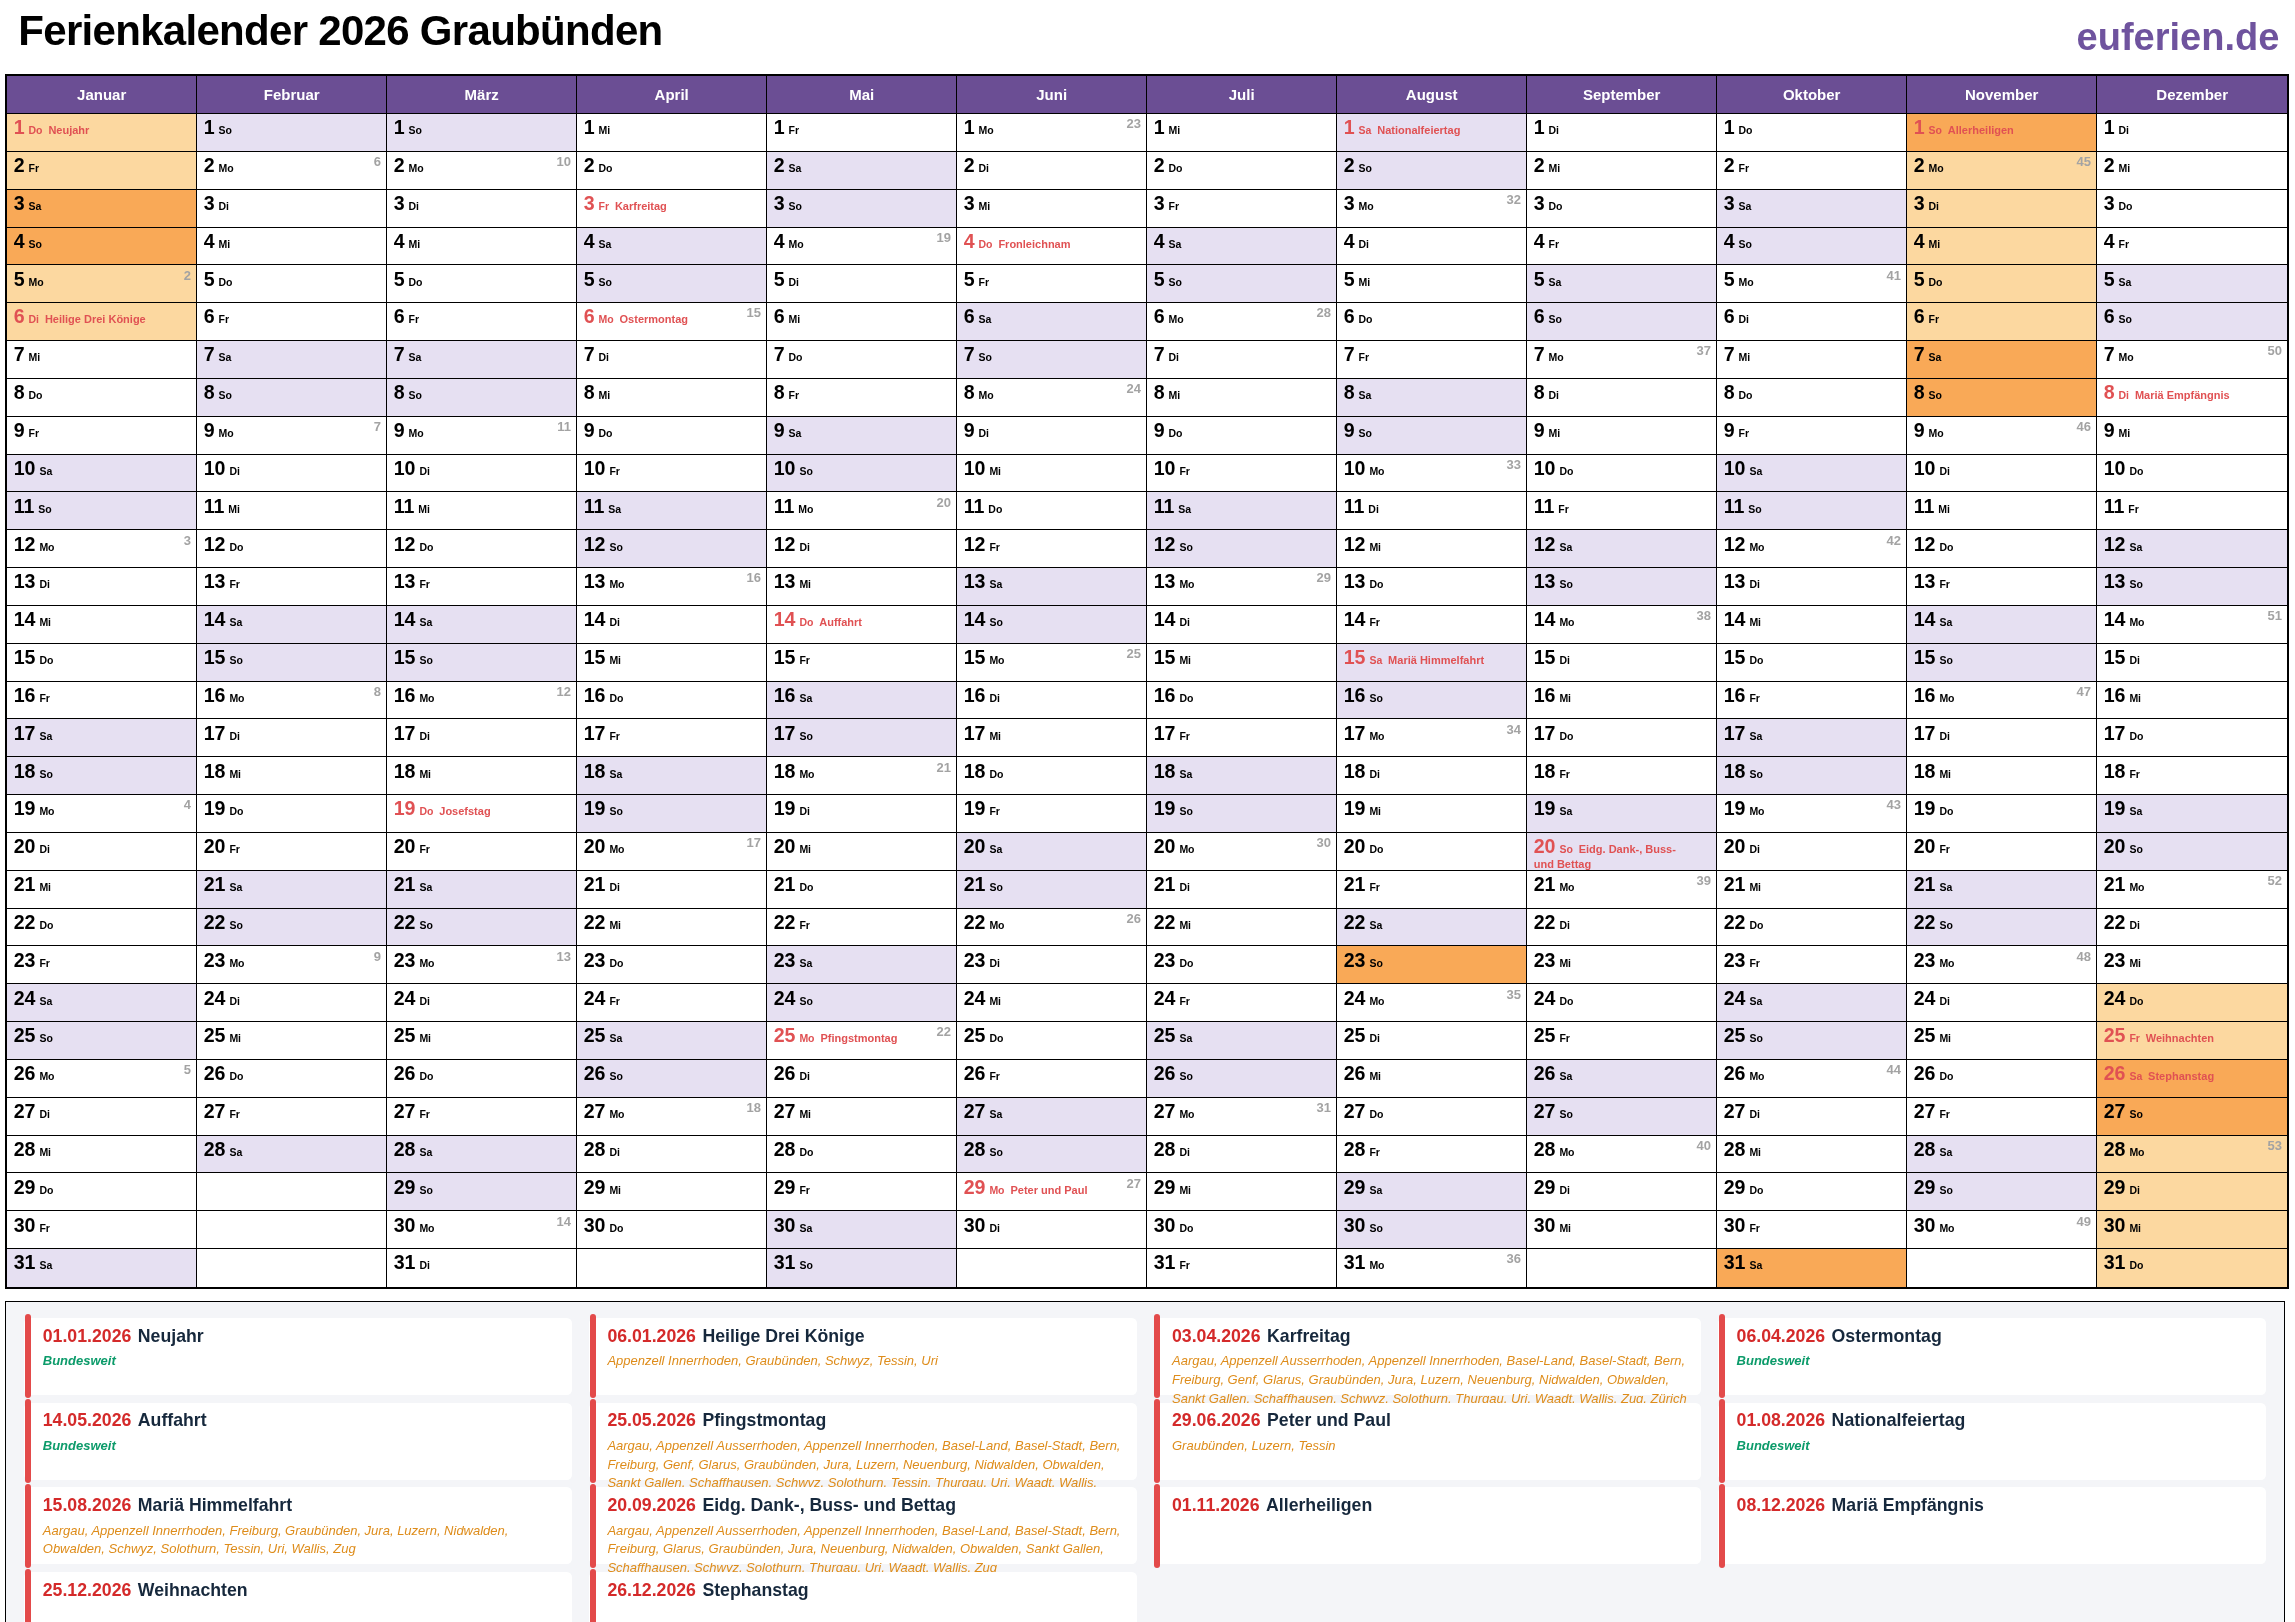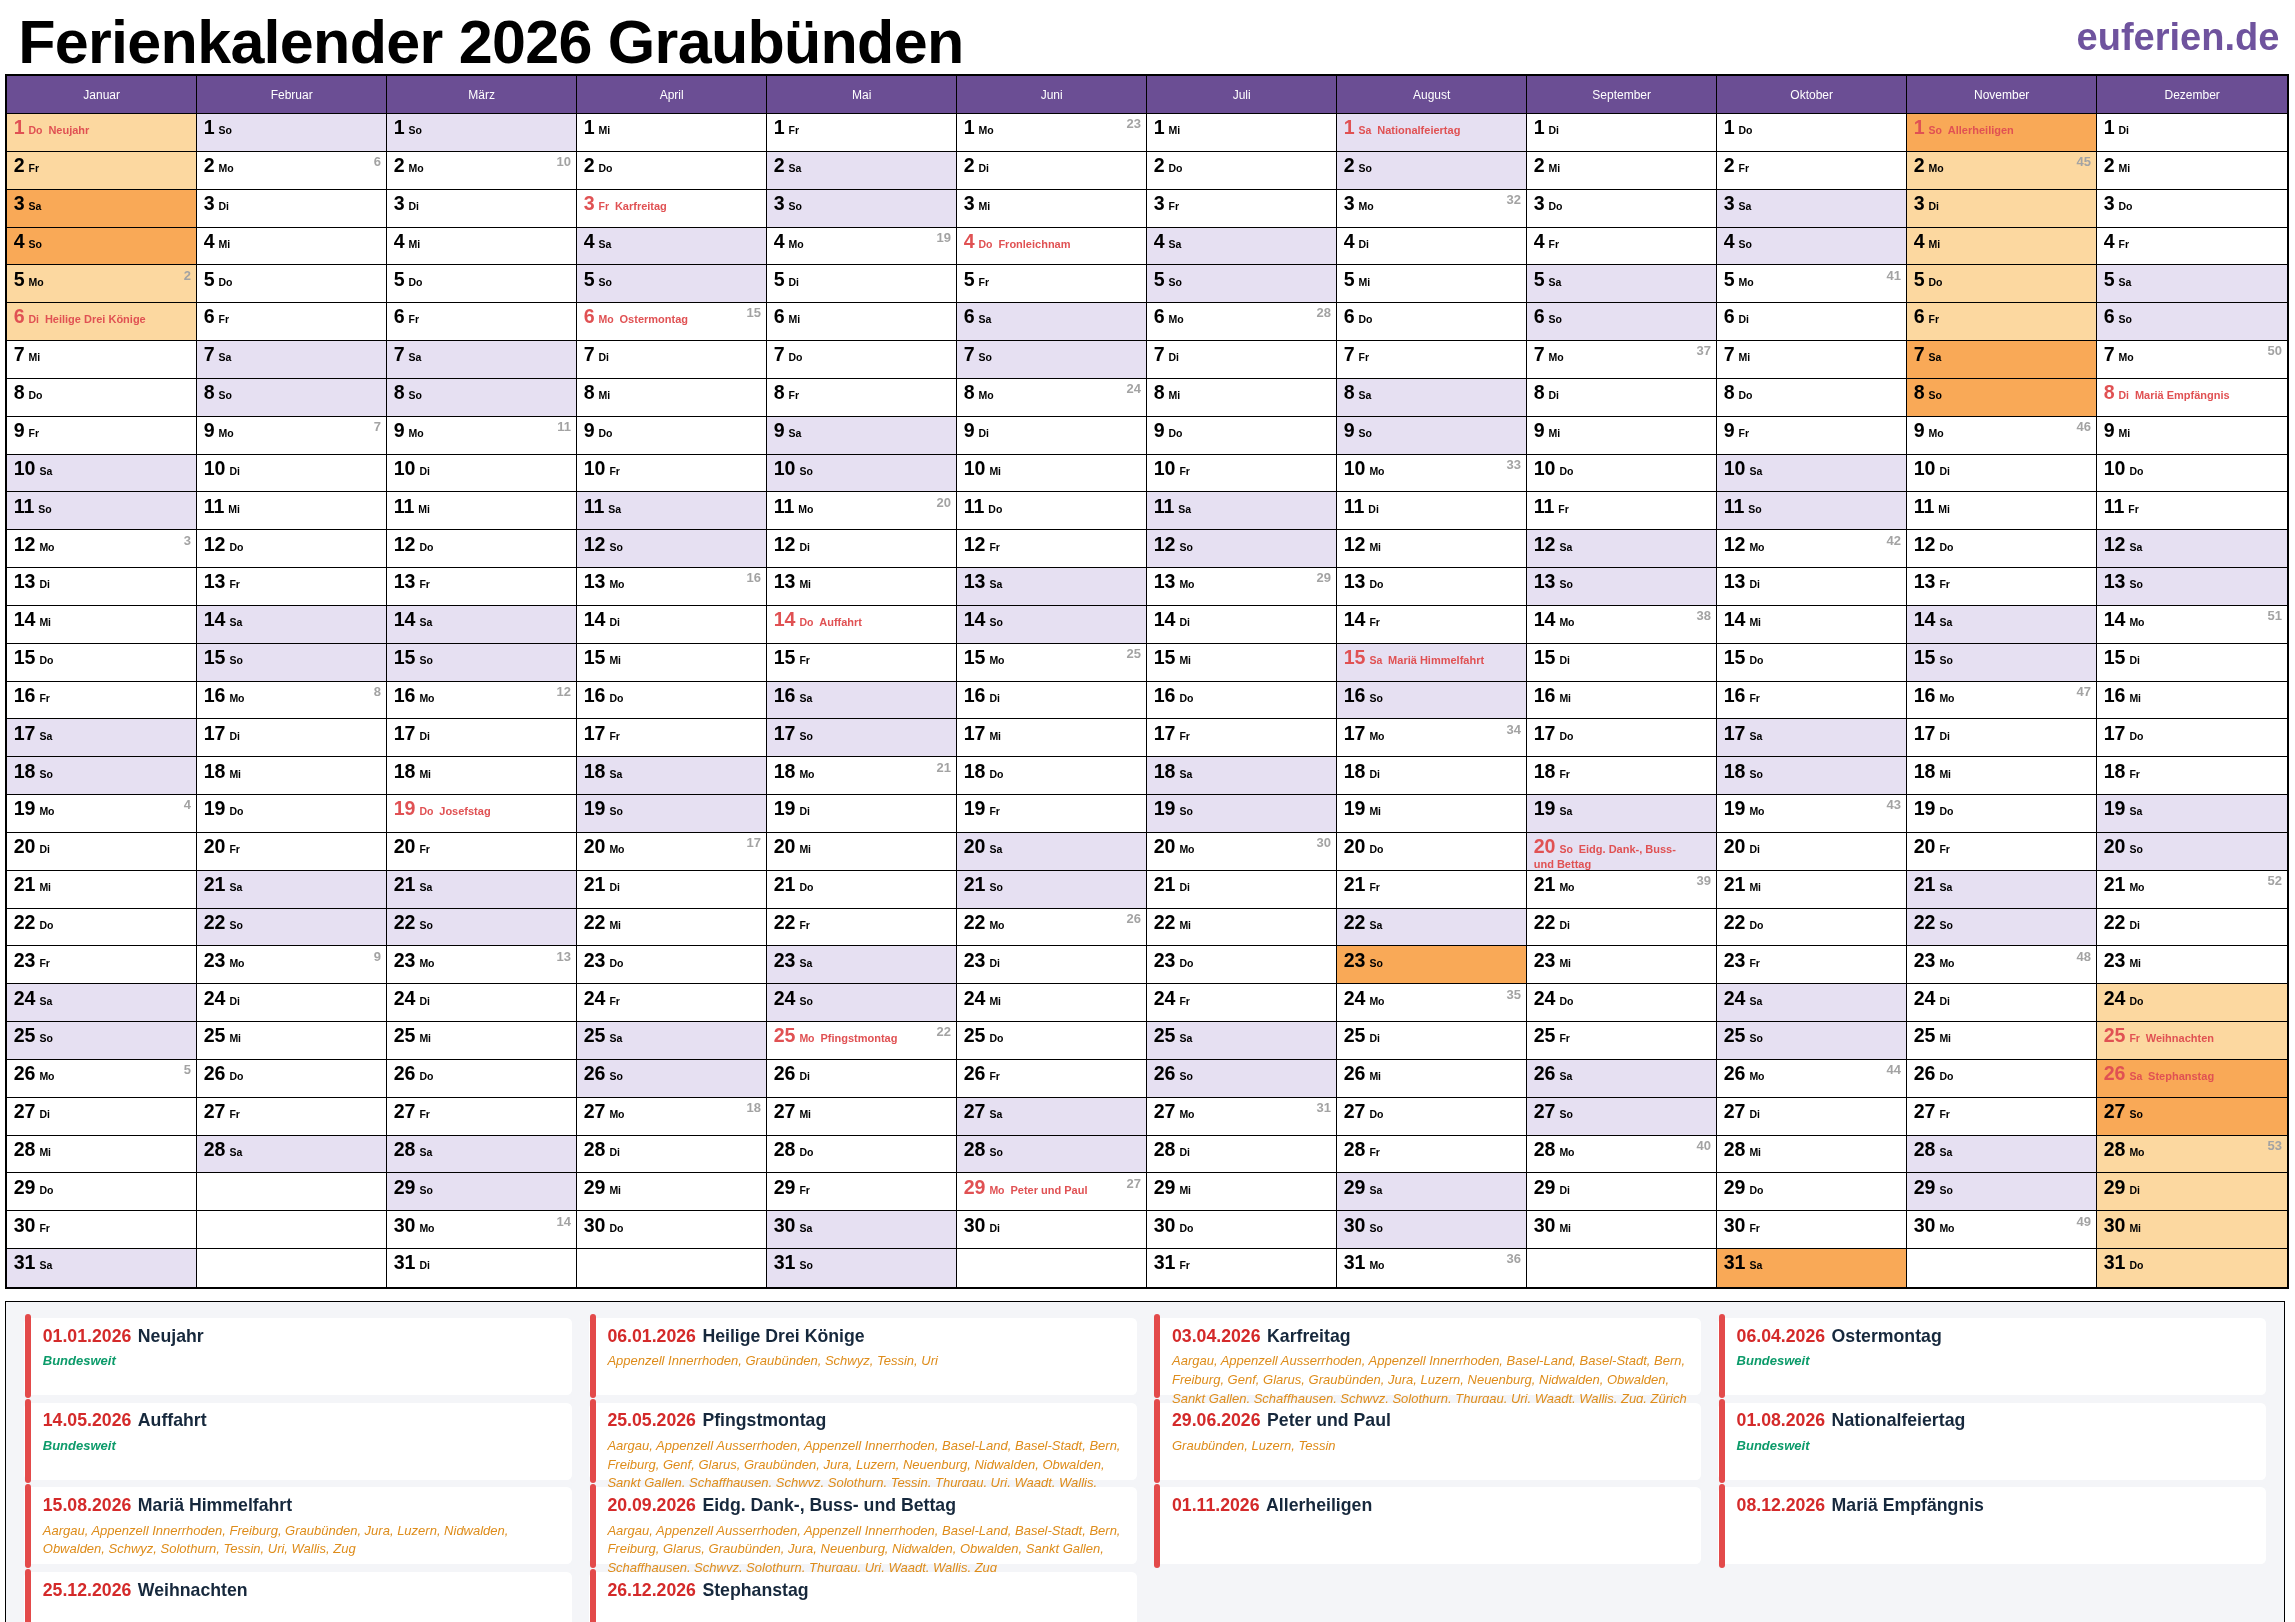--- a/index.html
+++ b/index.html
@@ -1,28 +1,28 @@
 <!DOCTYPE html>
 <html style="font-size:10.5px"><head>
 <meta charset="utf-8">
 <style>
   html,body{margin:0;padding:0}
   body{
     width:2295px;height:1623px;position:relative;overflow:hidden;
     background:#ffffff;font-family:"Liberation Sans",sans-serif;color:#000;
   }
-  .page-title{position:absolute;left:18.3px;top:6.5px;font-size:61px;font-weight:bold;letter-spacing:-0.7px;white-space:nowrap}
+  .page-title{position:absolute;left:18.3px;top:6.5px;font-size:42px;font-weight:bold;letter-spacing:-0.7px;white-space:nowrap}
   .site-logo{position:absolute;right:15.7px;top:15.7px;font-size:38px;font-weight:bold;color:#6F539E;white-space:nowrap}
 
   
   #calendar{position:absolute;left:5.2px;top:74px;width:2280px;display:grid;
     grid-template-columns:repeat(12,1fr);border:2px solid #000;background:#fff}
   .month{border-right:0.7px solid #000;min-width:0}
   .month:last-child{border-right:none}
-  .mhead{height:37px;background:#6B4E94;color:#fff;font-weight:normal;font-size:12px;
+  .mhead{height:37px;background:#6B4E94;color:#fff;font-weight:bold;font-size:15px;
     display:flex;align-items:center;justify-content:center;border-bottom:1.3px solid #000}
   .mbody{display:grid;grid-template-rows:repeat(31,1fr);height:1173px}
   .cell{position:relative;border-bottom:0.7px solid #000;box-sizing:border-box;
     padding:3.3px 19.6px 0 6.5px;line-height:1.12;background:#fff;overflow:hidden}
   .mbody .cell:nth-child(31){border-bottom:none}
   .cell.we{background:#E6E0F2}
   .cell.lo{background:#FCD8A0}
   .cell.dk{background:#F9A957}
   .dn{font-size:19.6px;font-weight:bold}
   .wd{font-size:10.5px;font-weight:bold;margin-left:3.9px}

